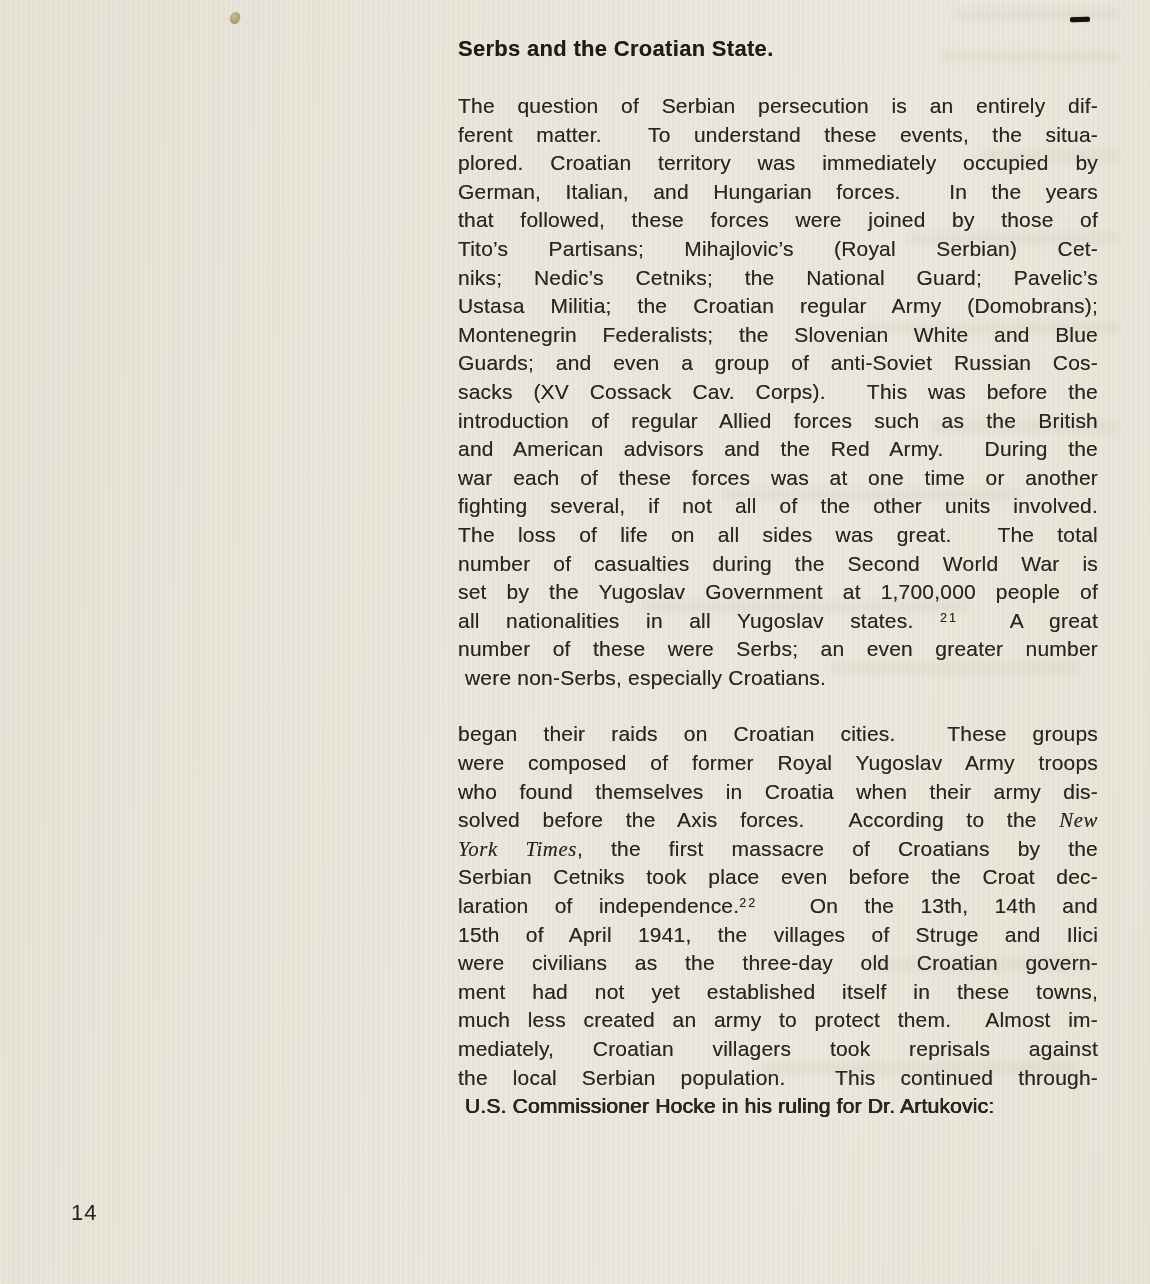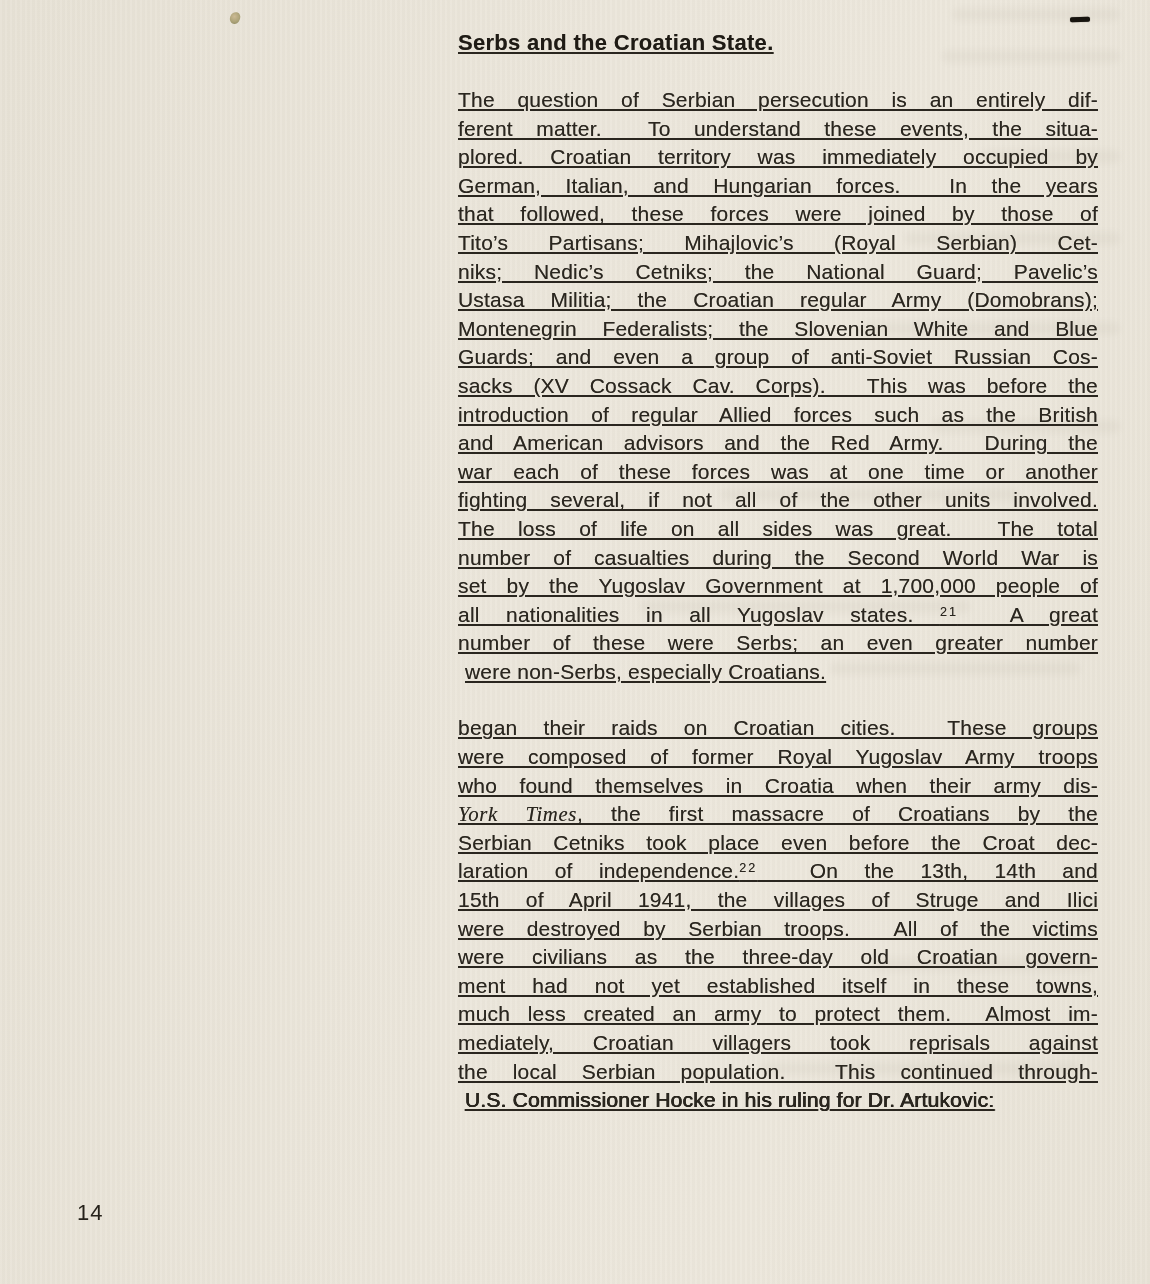--- a/index.html
+++ b/index.html
@@ -35,29 +35,28 @@
     border-radius:55% 45% 50% 50%;transform:rotate(18deg);opacity:.9;
   }
 
   .dash{
     position:absolute;left:1070px;top:17px;width:20px;height:5px;
     background:#17140f;border-radius:2px;transform:rotate(-2deg);
     box-shadow:0 0 1px rgba(23,20,15,.6);
   }
 
   .pagenum{
-    position:absolute;left:77px;top:1199px;
+    position:absolute;left:71px;top:1199px;
     font-size:22px;line-height:28px;letter-spacing:1px;color:#26221b;
   }
 
   .text-column{
-    position:absolute;left:458px;top:28px;width:640px;
+    position:absolute;left:458px;top:34px;width:640px;
     font-size:21px;line-height:28.6px;letter-spacing:.2px;
     text-shadow:0 0 .3px rgba(42,38,31,.55);
-    text-decoration:underline;
   }
 
   .heading{
     margin:0 0 28px 0;font-size:22px;line-height:30px;font-weight:bold;
     letter-spacing:.3px;color:#1f1b15;
   }
 
   .paragraph{margin:0;}
   .paragraph + .paragraph{margin-top:28px;}
 
@@ -115,25 +114,25 @@
         <div class="line"><span>number of casualties during the Second World War is</span></div>
         <div class="line"><span>set by the Yugoslav Government at 1,700,000 people of</span></div>
         <div class="line"><span>all nationalities in all Yugoslav states. </span><span class="seg-sup">21</span><span>&nbsp; A great</span></div>
         <div class="line"><span>number of these were Serbs; an even greater number</span></div>
         <div class="line line-last"><span>were non-Serbs, especially Croatians.</span></div>
       </div>
     <div class="paragraph">
         <div class="line"><span>began their raids on Croatian cities.&nbsp; These groups</span></div>
         <div class="line"><span>were composed of former Royal Yugoslav Army troops</span></div>
         <div class="line"><span>who found themselves in Croatia when their army dis-</span></div>
+        <div class="line"><span>solved before the Axis forces.&nbsp; According to the </span><span class="seg-it">New</span></div>
         <div class="line"><span class="seg-it">York Times</span><span>, the first massacre of Croatians by the</span></div>
         <div class="line"><span>Serbian Cetniks took place even before the Croat dec-</span></div>
         <div class="line"><span>laration of independence.</span><span class="seg-sup">22</span><span>&nbsp; On the 13th, 14th and</span></div>
         <div class="line"><span>15th of April 1941, the villages of Struge and Ilici</span></div>
-        <div class="line"><span>were destroyed by Serbian troops.&nbsp; All of the victims</span></div>
         <div class="line"><span>were civilians as the three-day old Croatian govern-</span></div>
         <div class="line"><span>ment had not yet established itself in these towns,</span></div>
         <div class="line"><span>much less created an army to protect them.&nbsp; Almost im-</span></div>
         <div class="line"><span>mediately, Croatian villagers took reprisals against</span></div>
         <div class="line"><span>the local Serbian population.&nbsp; This continued through-</span></div>
         <div class="line line-last"><span class="seg-strong">U.S. Commissioner Hocke in his ruling for Dr. Artukovic:</span></div>
       </div>
   </div>
 
   <div class="pagenum">14</div>

